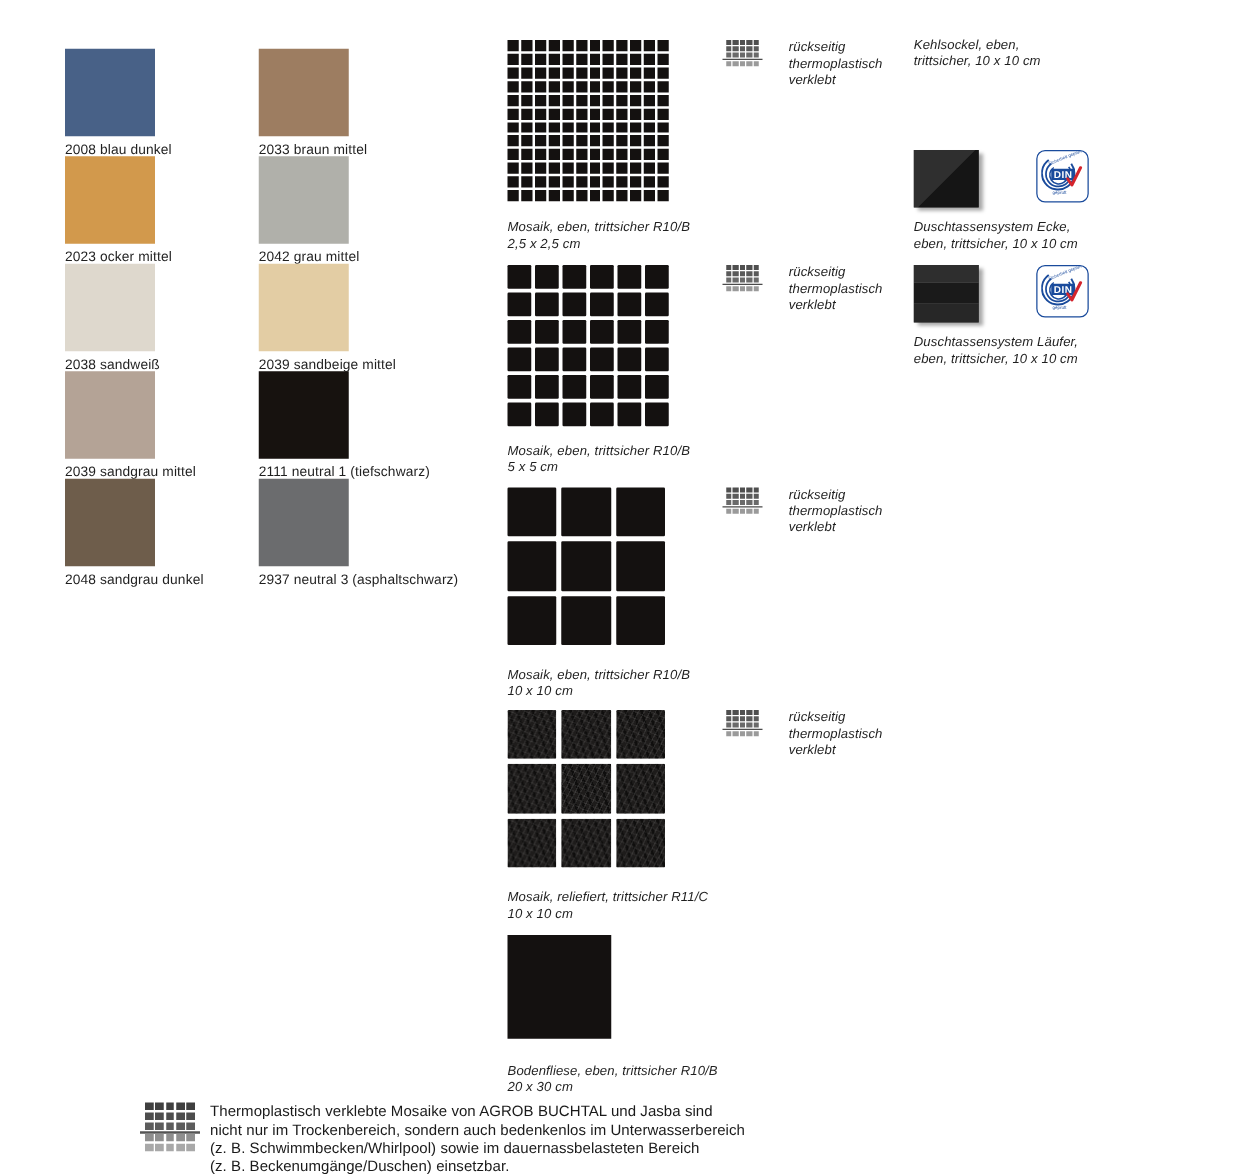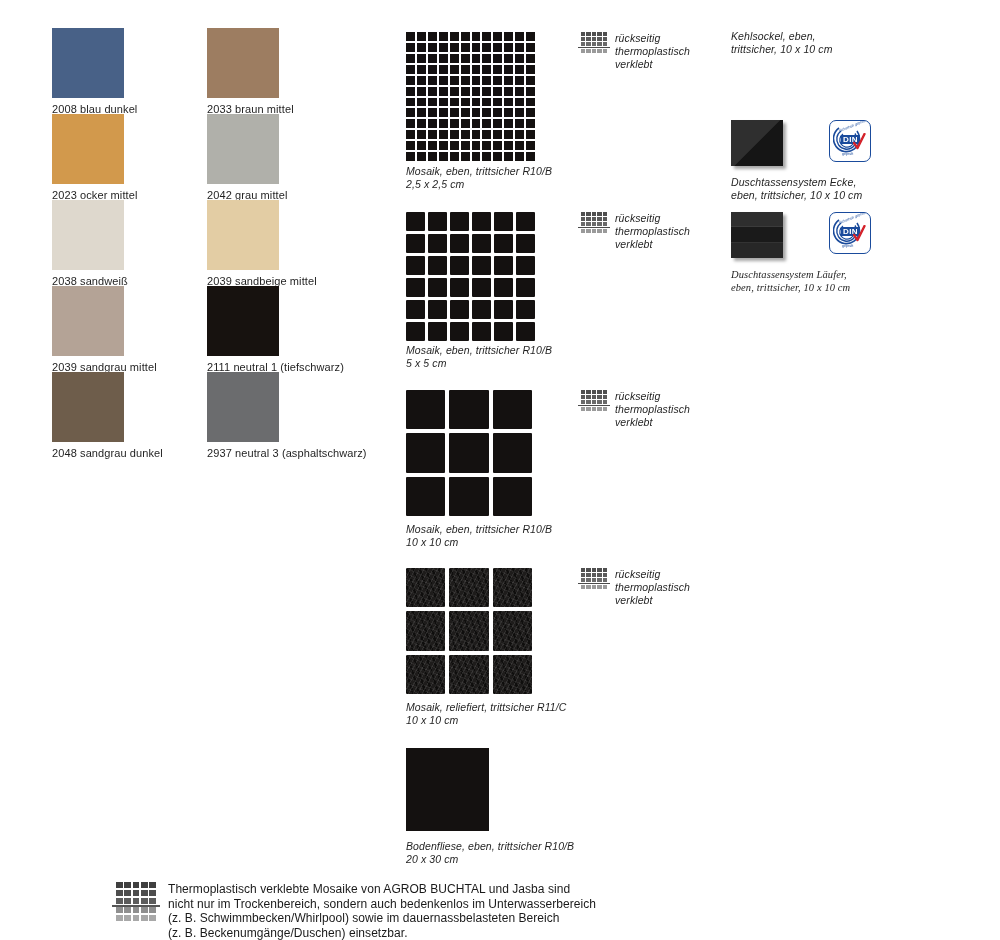--- a/index.html
+++ b/index.html
@@ -10,21 +10,21 @@
   body {
     width: 1000px;
     height: 940px;
     position: relative;
     font-family: "Liberation Sans", sans-serif;
     color: #1a1a1a;
     overflow: hidden;
   }
 
   
-  .abs { position: absolute; }
+  .abs { position: absolute; margin-top: 11px; }
 
   .swatch-label {
     font-size: 11px;
     line-height: 14px;
     color: #1f1f1f;
     white-space: nowrap;
     letter-spacing: 0.1px;
   }
 
   .caption {
@@ -86,21 +86,21 @@
   }
   .mesh-icon .mrow i { display: block; }
   .mesh-icon .line {
     position: absolute;
     left: -3px;
     width: 32px;
     height: 1px;
     background: #4a4a4a;
   }
 
-  .note-row { position: absolute; display: flex; gap: 8px; align-items: flex-start; }
+  .note-row { position: absolute; display: flex; gap: 24px; align-items: flex-start; }
 
   
   .prod-card { position: absolute; }
   .prod-visual { position: relative; }
 
   .kehl {
     position: relative;
     width: 48px;
     height: 50px;
     background: linear-gradient(160deg, #2b2b2b 0%, #222222 45%, #171717 100%);
@@ -710,21 +710,21 @@
         <path d="M10 10 A7.2 7.2 0 1 0 20 12" fill="none" stroke="#1a4b9c" stroke-width="1.2"></path>
       </svg>
       <span class="din-top">Sicherheit geprüft</span>
       <span class="din-box">DIN</span>
       <svg class="din-tick" viewBox="0 0 13 18">
         <path d="M1 10 L4.5 15 L11.5 1" fill="none" stroke="#d4242c" stroke-width="2.4" stroke-linecap="round" stroke-linejoin="round"></path>
       </svg>
       <span class="din-bottom">geprüft</span>
     </span>
   </div>
-  <div class="caption" style="margin-top:10px; width:180px;font-family:Liberation Serif, serif;">Duschtassensystem Läufer,
+  <div class="caption" style="margin-top:10px; width:180px;">Duschtassensystem Läufer,
 eben, trittsicher, 10 x 10 cm</div>
 </div>
 
 <div class="footnote" style="left:116px; top:882px; width:520px;">
   <span class="mesh-big">
     <span class="mrow" style="top:0px;">
         <i style="background:#3f3f3f"></i>
         <i style="background:#3f3f3f"></i>
         <i style="background:#3f3f3f"></i>
         <i style="background:#3f3f3f"></i>

